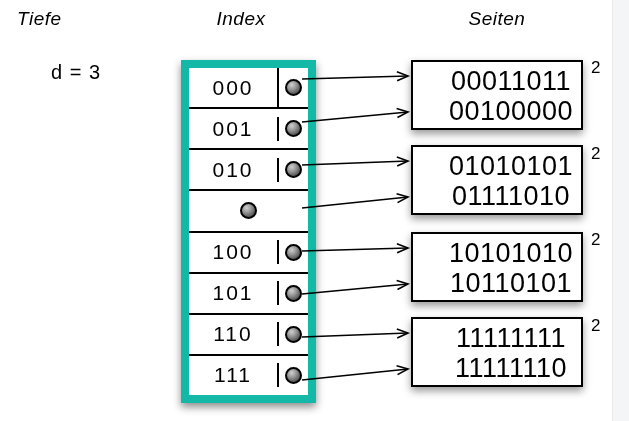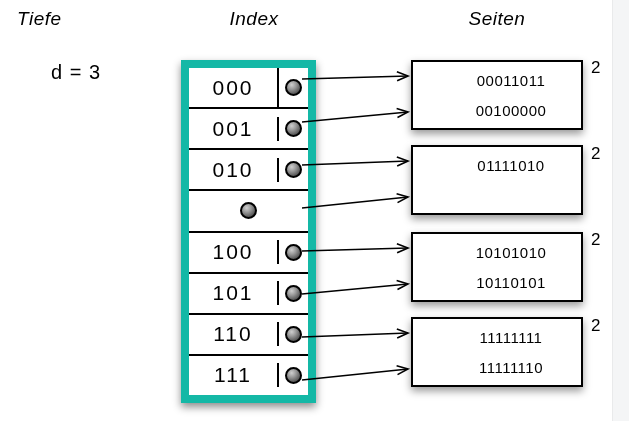--- a/index.html
+++ b/index.html
@@ -19,21 +19,21 @@
     background: #f4f5f6; border-left: 1px solid #e9eaeb;
   }
 
   
   .heading {
     position: absolute; top: 8px;
     font-style: italic; font-size: 19px; letter-spacing: .5px;
     white-space: nowrap;
   }
   .heading-tiefe { left: 17px; }
-  .heading-index { left: 194px; width: 120px; text-align: center; }
+  .heading-index { left: 181px; width: 120px; text-align: center; }
   .heading-seiten { left: 411px; width: 172px; text-align: center; }
 
   .global-depth {
     position: absolute; left: 18px; top: 61px;
     font-size: 20px; letter-spacing: 1px; white-space: nowrap; margin-left: 33px;
   }
 
   
   .dir-table {
     position: absolute; left: 181px; top: 60px;
@@ -64,21 +64,21 @@
   
   .page-box {
     position: absolute; left: 411px; width: 172px; height: 70px;
     background: #fff; border: 2px solid #000;
     box-shadow: 0 4px 8px rgba(0,0,0,.4);
     box-sizing: border-box;
     text-align: center;
     padding-top: 4px;
     z-index: 1;
   }
-  .page-line { font-size: 15px; line-height: 30px; letter-spacing: .5px; padding-left: 28px; }
+  .page-line { font-size: 27px; line-height: 30px; letter-spacing: .5px; padding-left: 28px; }
   .local-depth {
     position: absolute; left: 591px; width: 24px;
     font-size: 17px; z-index: 1;
   }
 
   
   .arrows-layer {
     position: absolute; left: 0; top: 0; width: 629px; height: 421px;
     z-index: 2; pointer-events: none;
   }
@@ -146,20 +146,21 @@
     </div>
   </div>
 
   <div class="page-box" style="top:60px">
     <div class="page-line">00011011</div>
     <div class="page-line">00100000</div>
   </div>
   <div class="local-depth" style="top:58px">2</div>
 
   <div class="page-box" style="top:145px">
+    <div class="page-line">01010101</div>
     <div class="page-line">01111010</div>
   </div>
   <div class="local-depth" style="top:144px">2</div>
 
   <div class="page-box" style="top:232px">
     <div class="page-line">10101010</div>
     <div class="page-line">10110101</div>
   </div>
   <div class="local-depth" style="top:230px">2</div>
 

